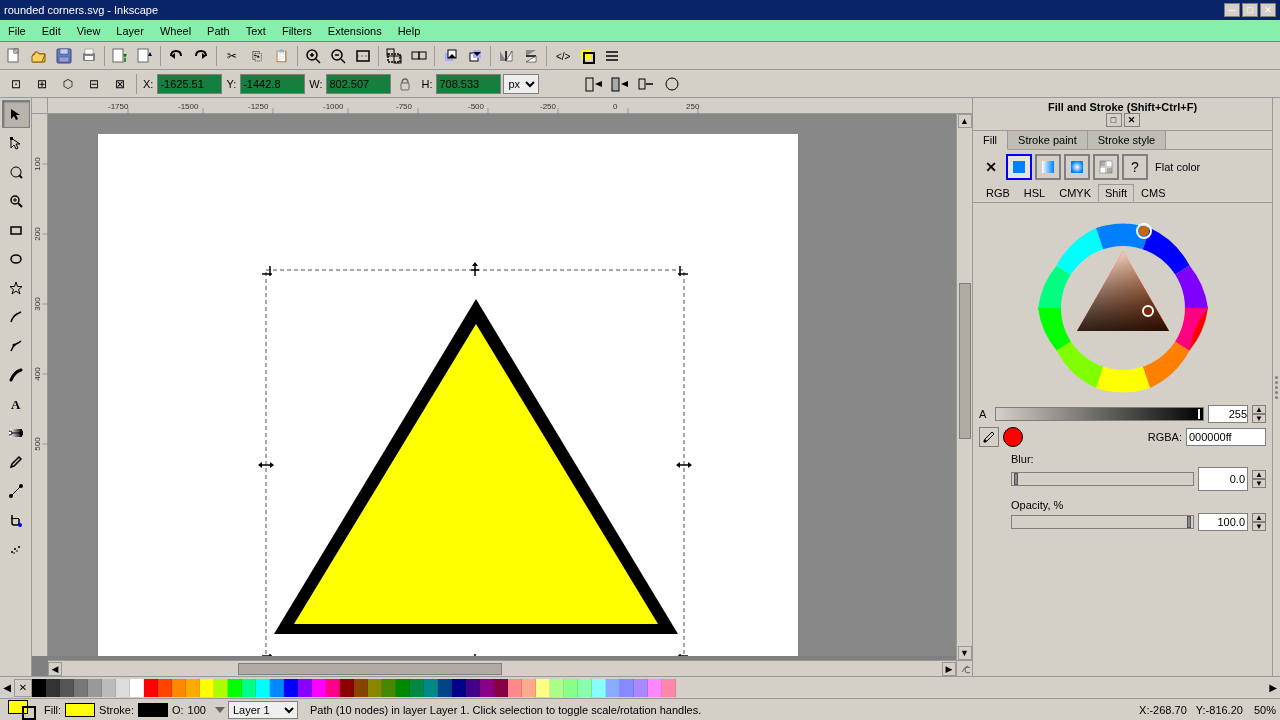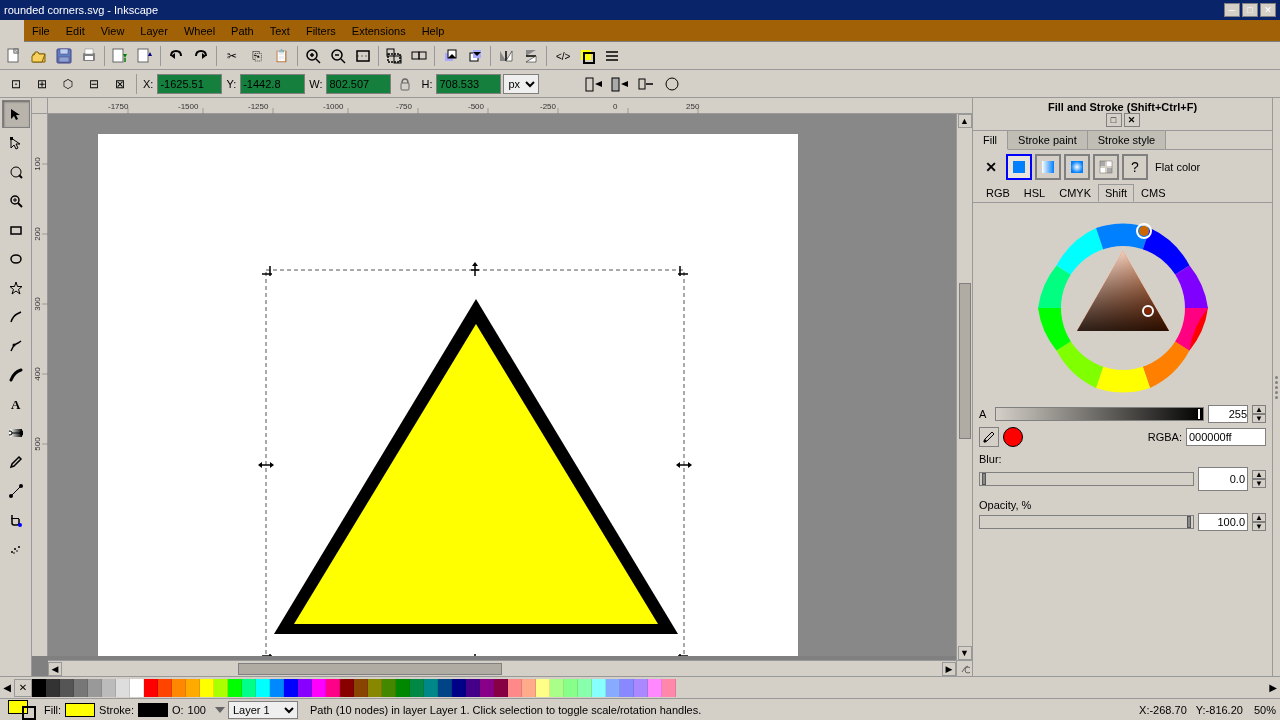--- a/index.html
+++ b/index.html
@@ -20,26 +20,25 @@
       width: 16px; height: 14px;
       background: #d4d0c8;
       border: 1px solid #808080;
       font-size: 9px;
       display: flex; align-items: center; justify-content: center;
       cursor: pointer;
     }
 
     
     #menubar {
-      background: #a16207;
+      background: #86efac;
       height: 22px;
       display: flex;
       align-items: center;
       border-bottom: 1px solid #808080;
-      margin-left: 24px;
     }
     .menu-item {
       padding: 2px 8px;
       cursor: pointer;
       font-size: 11px;
     }
 
     
     .toolbar {
       background: #d4d0c8;
@@ -319,20 +318,21 @@
       width: 80px; height: 18px;
       border: 1px solid #808080;
       background: white;
       font-size: 11px;
       padding: 0 2px;
     }
 
     
     .blur-section, .opacity-section {
       padding: 4px 6px;
+      margin-left: 32px;
     }
     .section-label { font-size: 11px; margin-bottom: 2px; }
     .slider-row {
       display: flex;
       align-items: center;
       gap: 4px;
     }
     .range-slider {
       flex: 1;
       height: 14px;

